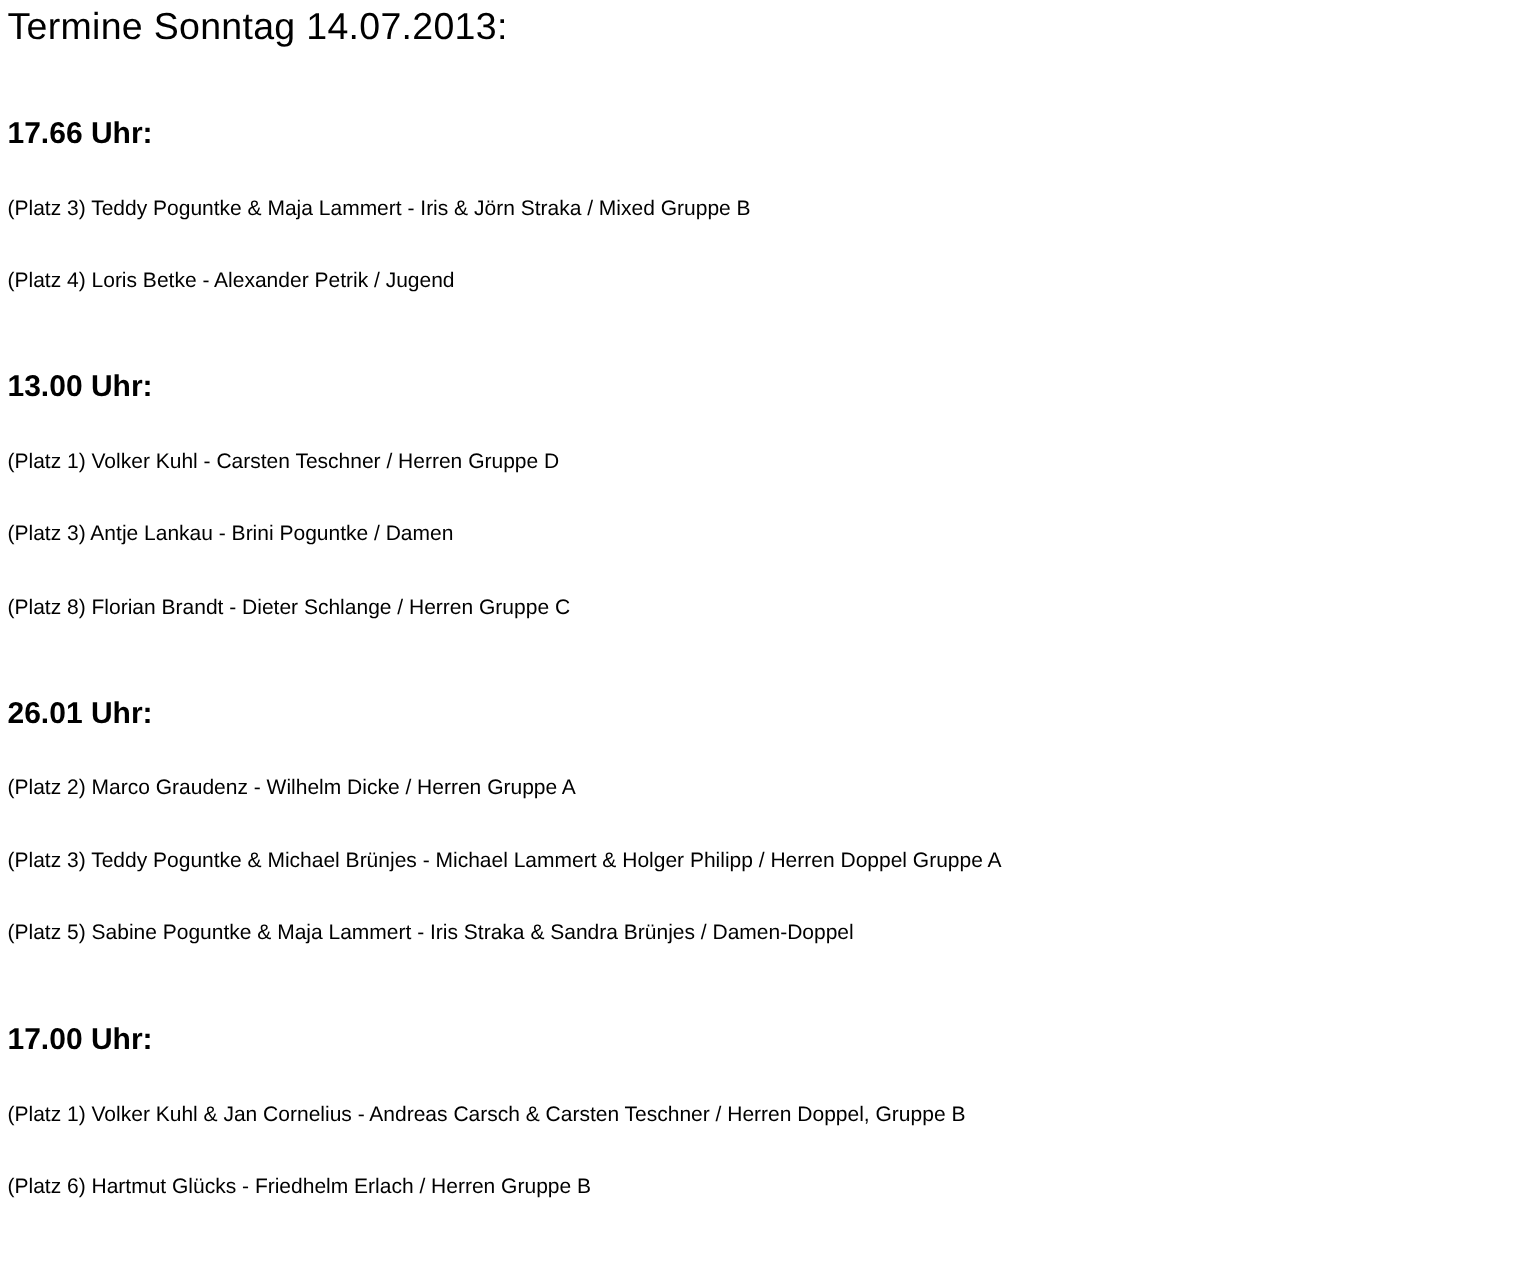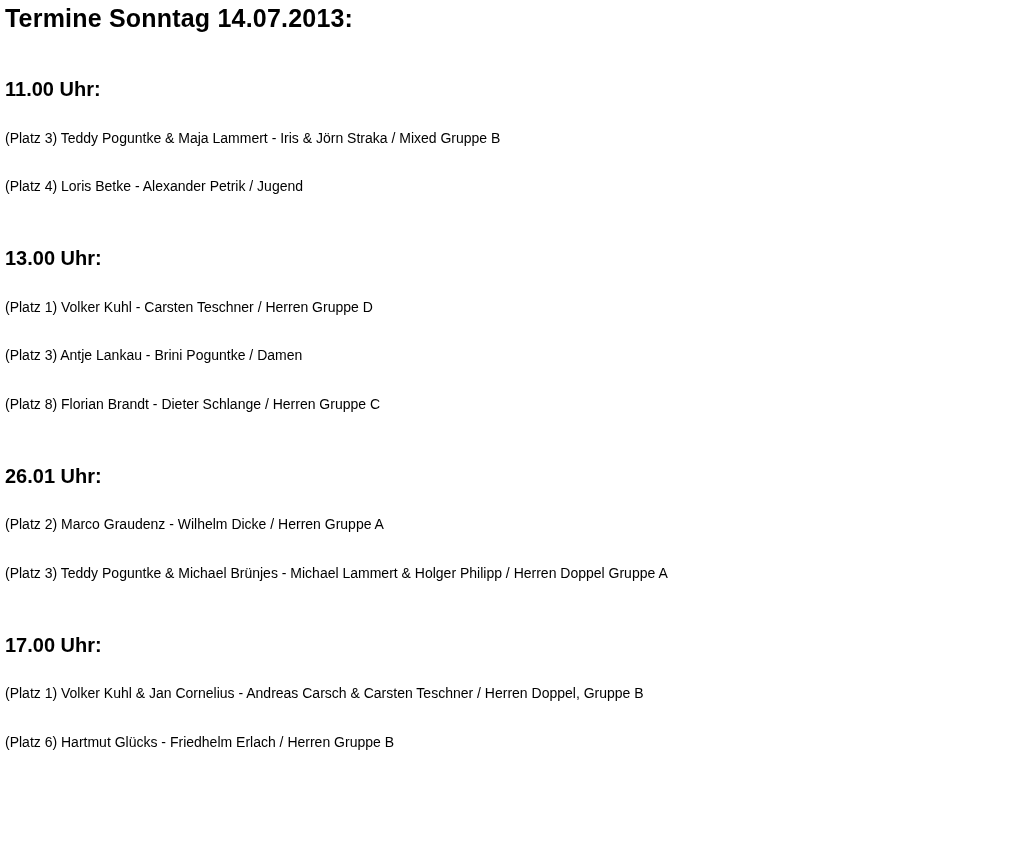--- a/index.html
+++ b/index.html
@@ -13,21 +13,21 @@
     overflow: hidden;
     font-family: "Liberation Sans", "DejaVu Sans", sans-serif;
     color: #000000;
     -webkit-font-smoothing: antialiased;
   }
   .page {
     padding: 4px 0 0 5px;
   }
   .doc-title {
     font-size: 25px;
-    font-weight: bold;
+    font-weight: normal;
     line-height: 28px;
     margin: 0 0 45px 0;
     letter-spacing: 0.2px;
   }
   .time-heading {
     font-size: 20px;
     font-weight: bold;
     line-height: 24px;
     margin: 0 0 24.5px 0;
     padding-top: 23.5px;
@@ -44,36 +44,37 @@
   }
 </style>
 </head>
 <body>
 
 <div class="page">
 
   <h1 class="doc-title">Termine Sonntag 14.07.2013:</h1>
 
   <section>
-    <h2 class="time-heading first">11.00 Uhr:</h2>
+    <h2 class="time-heading first">17.66 Uhr:</h2>
     <p class="match-line">(Platz 3) Teddy Poguntke &amp; Maja Lammert - Iris &amp; Jörn Straka / Mixed Gruppe B</p>
     <p class="match-line">(Platz 4) Loris Betke - Alexander Petrik / Jugend</p>
   </section>
 
   <section>
     <h2 class="time-heading">13.00 Uhr:</h2>
     <p class="match-line">(Platz 1) Volker Kuhl - Carsten Teschner / Herren Gruppe D</p>
     <p class="match-line">(Platz 3) Antje Lankau - Brini Poguntke / Damen</p>
     <p class="match-line">(Platz 8) Florian Brandt - Dieter Schlange / Herren Gruppe C</p>
   </section>
 
   <section>
     <h2 class="time-heading">26.01 Uhr:</h2>
     <p class="match-line">(Platz 2) Marco Graudenz - Wilhelm Dicke / Herren Gruppe A</p>
     <p class="match-line">(Platz 3) Teddy Poguntke &amp; Michael Brünjes - Michael Lammert &amp; Holger Philipp / Herren Doppel Gruppe A</p>
+    <p class="match-line">(Platz 5) Sabine Poguntke &amp; Maja Lammert - Iris Straka &amp; Sandra Brünjes / Damen-Doppel</p>
   </section>
 
   <section>
     <h2 class="time-heading">17.00 Uhr:</h2>
     <p class="match-line">(Platz 1) Volker Kuhl &amp; Jan Cornelius - Andreas Carsch &amp; Carsten Teschner / Herren Doppel, Gruppe B</p>
     <p class="match-line">(Platz 6) Hartmut Glücks - Friedhelm Erlach / Herren Gruppe B</p>
   </section>
 
 </div>
 

